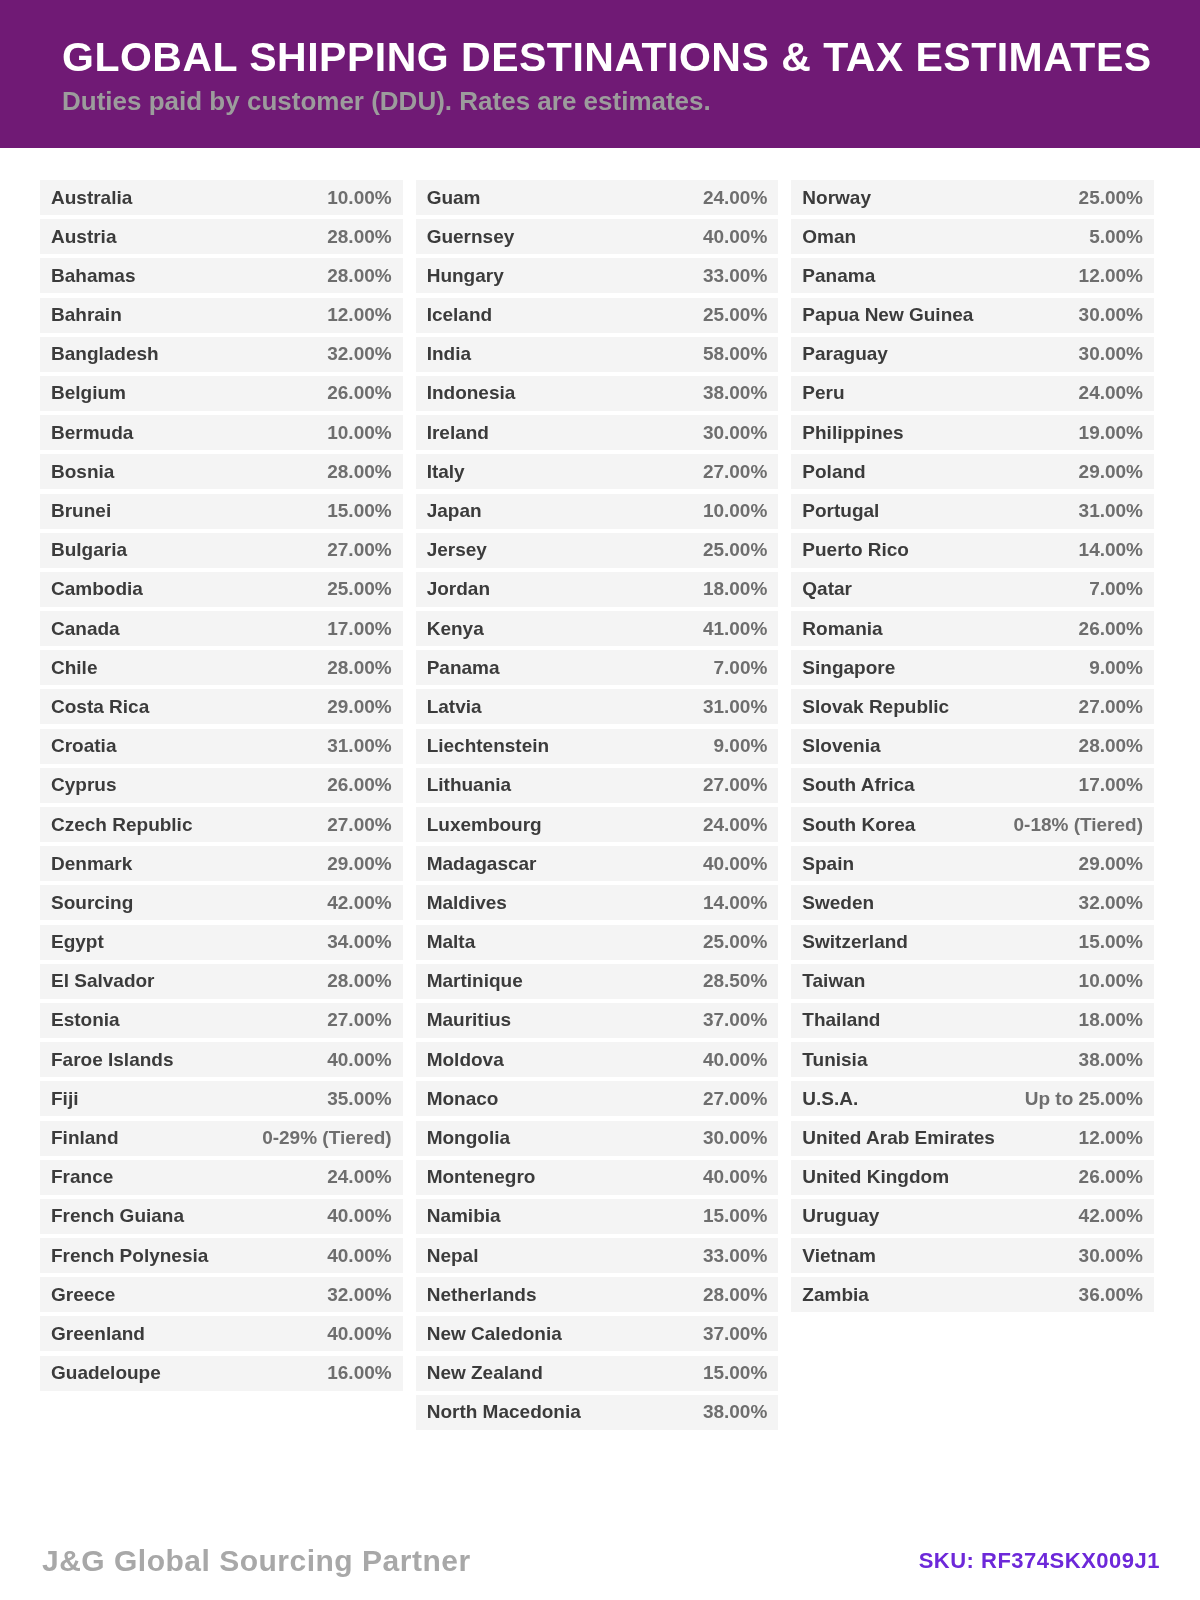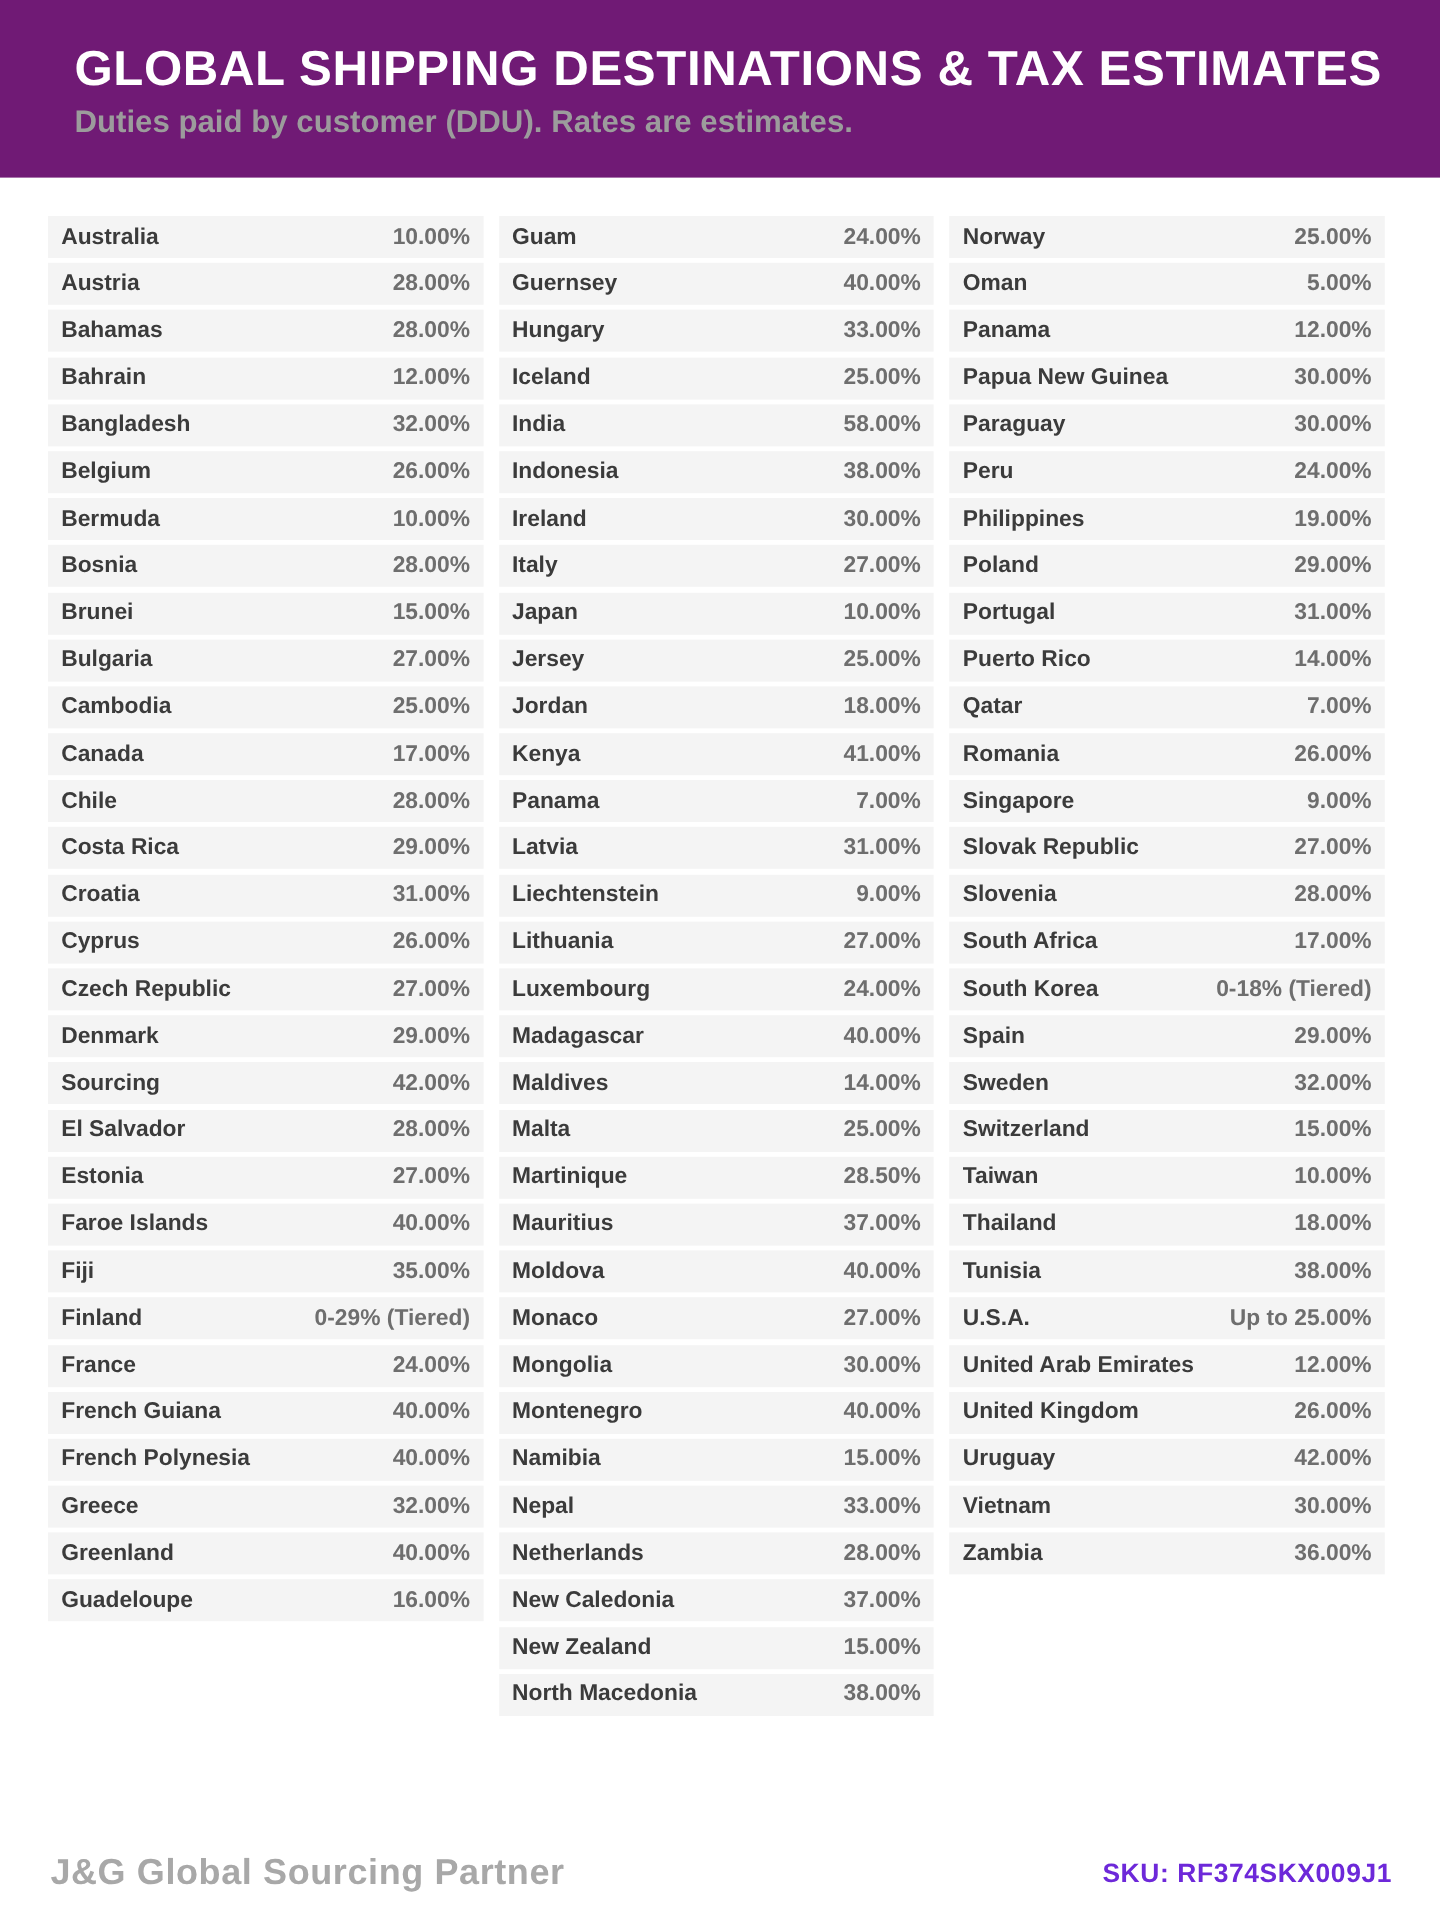--- a/index.html
+++ b/index.html
@@ -174,20 +174,24 @@
         </div>
         <div class="row">
           <span class="country">Denmark</span>
           <span class="rate">29.00%</span>
         </div>
         <div class="row">
           <span class="country">Sourcing</span>
           <span class="rate">42.00%</span>
         </div>
         <div class="row">
+          <span class="country">Egypt</span>
+          <span class="rate">34.00%</span>
+        </div>
+        <div class="row">
           <span class="country">El Salvador</span>
           <span class="rate">28.00%</span>
         </div>
         <div class="row">
           <span class="country">Estonia</span>
           <span class="rate">27.00%</span>
         </div>
         <div class="row">
           <span class="country">Faroe Islands</span>
           <span class="rate">40.00%</span>

